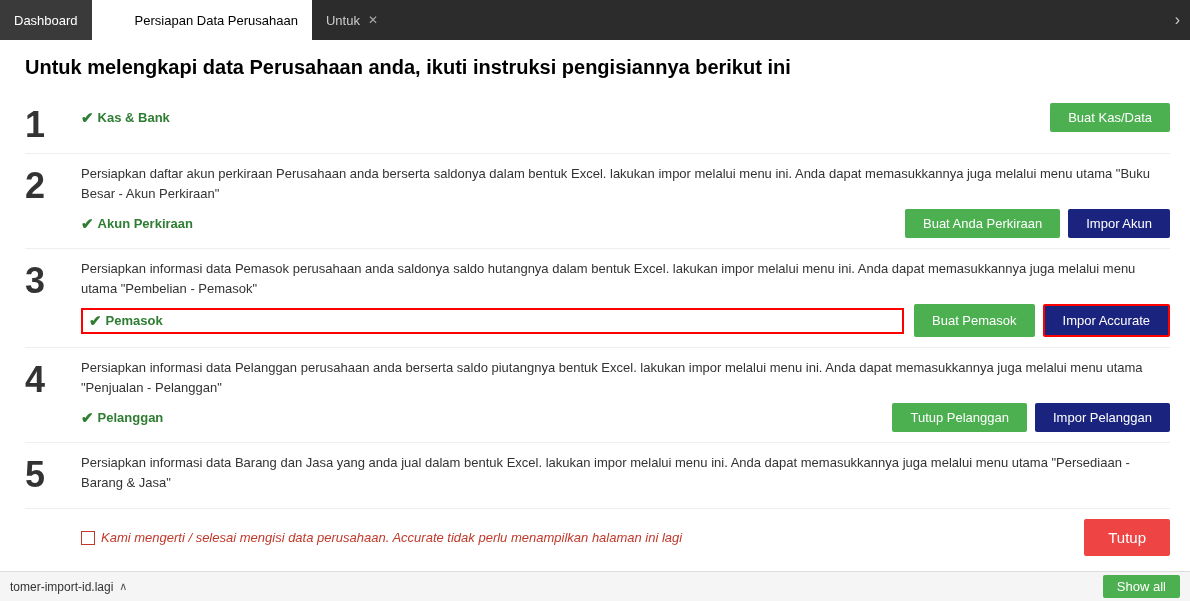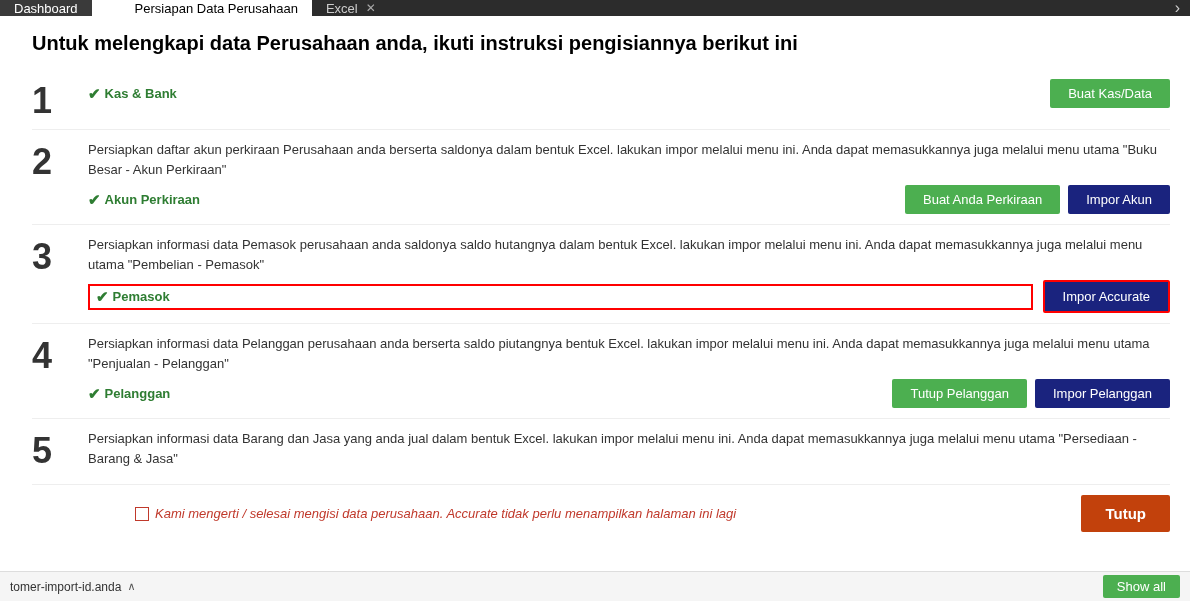--- a/index.html
+++ b/index.html
@@ -3,21 +3,21 @@
   <meta charset="utf-8">
   <style>
     * { margin: 0; padding: 0; box-sizing: border-box; }
     body { font-family: Arial, sans-serif; font-size: 13px; background: #fff; width: 1190px; height: 601px; overflow: hidden; }
 
     
     .tab-bar {
       display: flex;
       align-items: stretch;
       background: #2c2c2c;
-      height: 16px;
+      height: 40px;
     }
     .tab {
       display: flex;
       align-items: center;
       padding: 0 14px;
       color: #ccc;
       font-size: 13px;
       cursor: pointer;
       white-space: nowrap;
     }
@@ -39,21 +39,21 @@
       margin-left: auto;
       display: flex;
       align-items: center;
       padding: 0 10px;
       color: #ccc;
       font-size: 16px;
     }
 
     
     .main-content {
-      padding: 16px 20px 0 32px;
+      padding: 16px 20px 0 25px;
       height: calc(601px - 32px - 30px);
       overflow: hidden;
     }
 
     .page-title {
       font-size: 20px;
       font-weight: bold;
       margin-bottom: 14px;
       color: #000;
     }
@@ -148,41 +148,39 @@
       gap: 10px;
     }
 
     .checkbox-label {
       display: flex;
       align-items: center;
       gap: 6px;
       color: #c0392b;
       font-style: italic;
       font-size: 13px;
-      margin-left: 47px;
     }
 
     .checkbox-box {
       width: 14px;
       height: 14px;
       border: 1.5px solid #c0392b;
       background: #fff;
       flex-shrink: 0;
     }
 
     .btn-tutup {
       margin-left: auto;
-      background: #c2410c;
+      background: #ef4444;
       color: #fff;
       padding: 10px 24px;
       font-size: 15px;
       border: none;
       cursor: pointer;
       border-radius: 2px;
-      font-weight: bold;
     }
 
     
     .status-bar {
       height: 30px;
       background: #f5f5f5;
       border-top: 1px solid #ddd;
       display: flex;
       align-items: center;
       padding: 0 10px;
@@ -220,21 +218,21 @@
 <body>
 
 <div class="tab-bar">
   <div class="tab dashboard">
     <span>Dashboard</span>
   </div>
   <div class="tab active">
     <span>Persiapan Data Perusahaan</span>
   </div>
   <div class="tab">
-    <span>Excel</span>
+    <span>Untuk</span>
     <span class="close-btn">✕</span>
   </div>
   <div class="tab-overflow">
     <span>›</span>
   </div>
 </div>
 
 <div class="main-content">
   <div class="page-title">Untuk melengkapi data Perusahaan anda, ikuti instruksi pengisiannya berikut ini</div>
 
@@ -275,20 +273,21 @@
     <div class="step-item">
       <div class="step-number">3</div>
       <div class="step-body">
         <div class="step-description">Persiapkan informasi data Pemasok perusahaan anda saldonya saldo hutangnya dalam bentuk Excel. lakukan impor melalui menu ini. Anda dapat memasukkannya juga melalui menu utama "Pembelian - Pemasok"</div>
         <div class="step-footer">
           <a class="step-link red-border" href="#">
             <span class="checkmark">✔</span>
             <span>Pemasok</span>
           </a>
           <div class="btn-group">
+            <button class="btn btn-green">Buat Pemasok</button>
             <button class="btn btn-blue-highlight">Impor Accurate</button>
           </div>
         </div>
       </div>
     </div>
 
     <div class="step-item">
       <div class="step-number">4</div>
       <div class="step-body">
         <div class="step-description">Persiapkan informasi data Pelanggan perusahaan anda berserta saldo piutangnya bentuk Excel. lakukan impor melalui menu ini. Anda dapat memasukkannya juga melalui menu utama "Penjualan - Pelanggan"</div>
@@ -319,17 +318,17 @@
       <div class="checkbox-box"></div>
       <span>Kami mengerti / selesai mengisi data perusahaan. Accurate tidak perlu menampilkan halaman ini lagi</span>
     </label>
     <button class="btn-tutup">Tutup</button>
   </div>
 
 </div>
 
 <div class="status-bar">
   <div class="file-name">
-    <span>tomer-import-id.anda</span>
+    <span>tomer-import-id.lagi</span>
     <span class="chevron-icon">∧</span>
   </div>
   <button class="show-all-btn">Show all</button>
 </div>
 
 </body></html>

